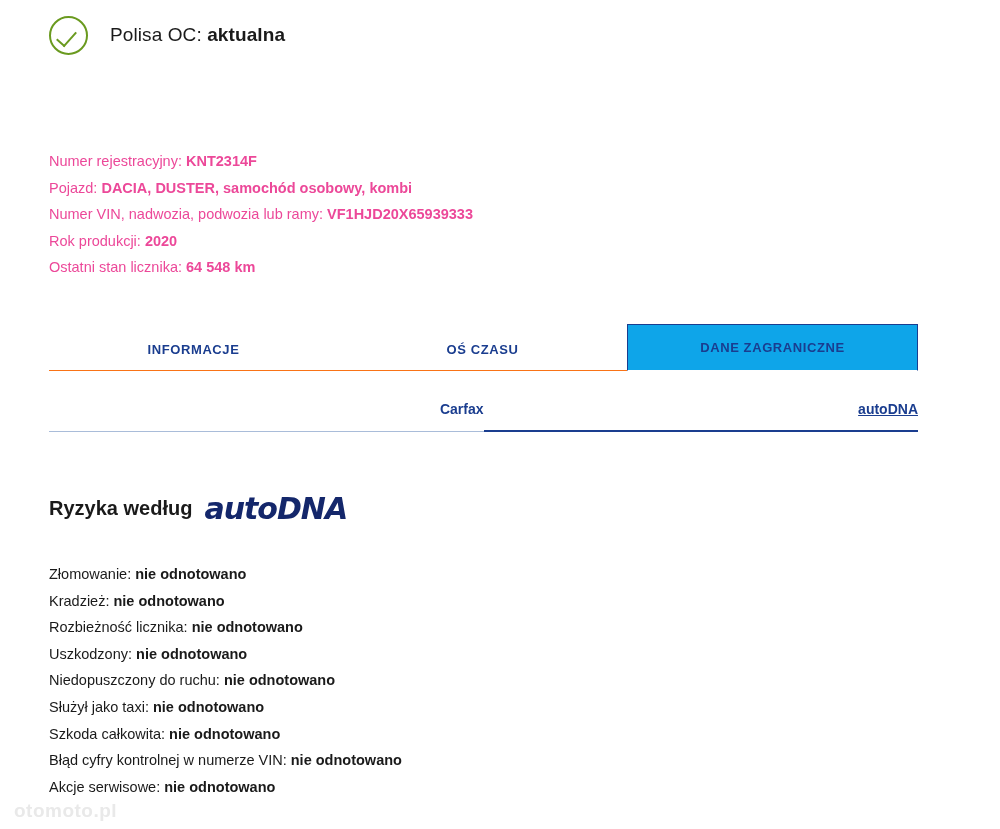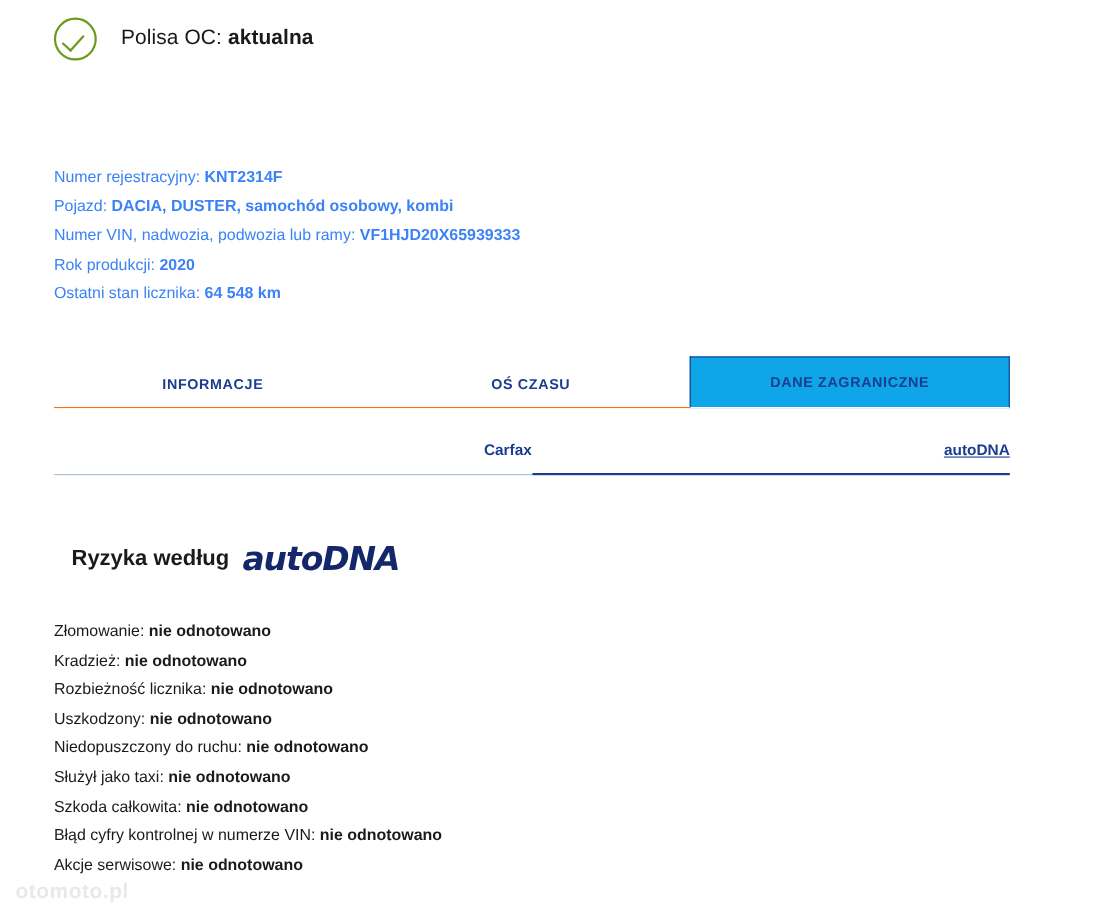--- a/index.html
+++ b/index.html
@@ -60,21 +60,21 @@
   .status-text b { font-weight: bold; }
 
   
   .details {
     position: absolute;
     left: 49px;
     top: 148px;
     width: 880px;
     font-size: 14.5px;
     line-height: 26.6px;
-    color: #3b82f6;
+    color: #ec4899;
   }
   .details .row { white-space: nowrap; }
   .details b { font-weight: bold; }
 
   
   .tabs-primary {
     position: absolute;
     left: 49px;
     top: 327px;
     width: 869px;
@@ -135,21 +135,20 @@
   .tab-s .lbl { display: inline-block; }
   .tab-s.active .lbl { text-decoration: underline; }
 
   
   .risks-heading {
     position: absolute;
     left: 49px;
     top: 487px;
     display: flex;
     align-items: baseline;
-    margin-left: 16px;
   }
   .risks-heading .h-text {
     font-size: 20px;
     font-weight: bold;
     color: #1a1a1a;
   }
   .logo {
     margin-left: 12px;
     font-family: "DejaVu Sans", sans-serif;
     font-size: 30px;

